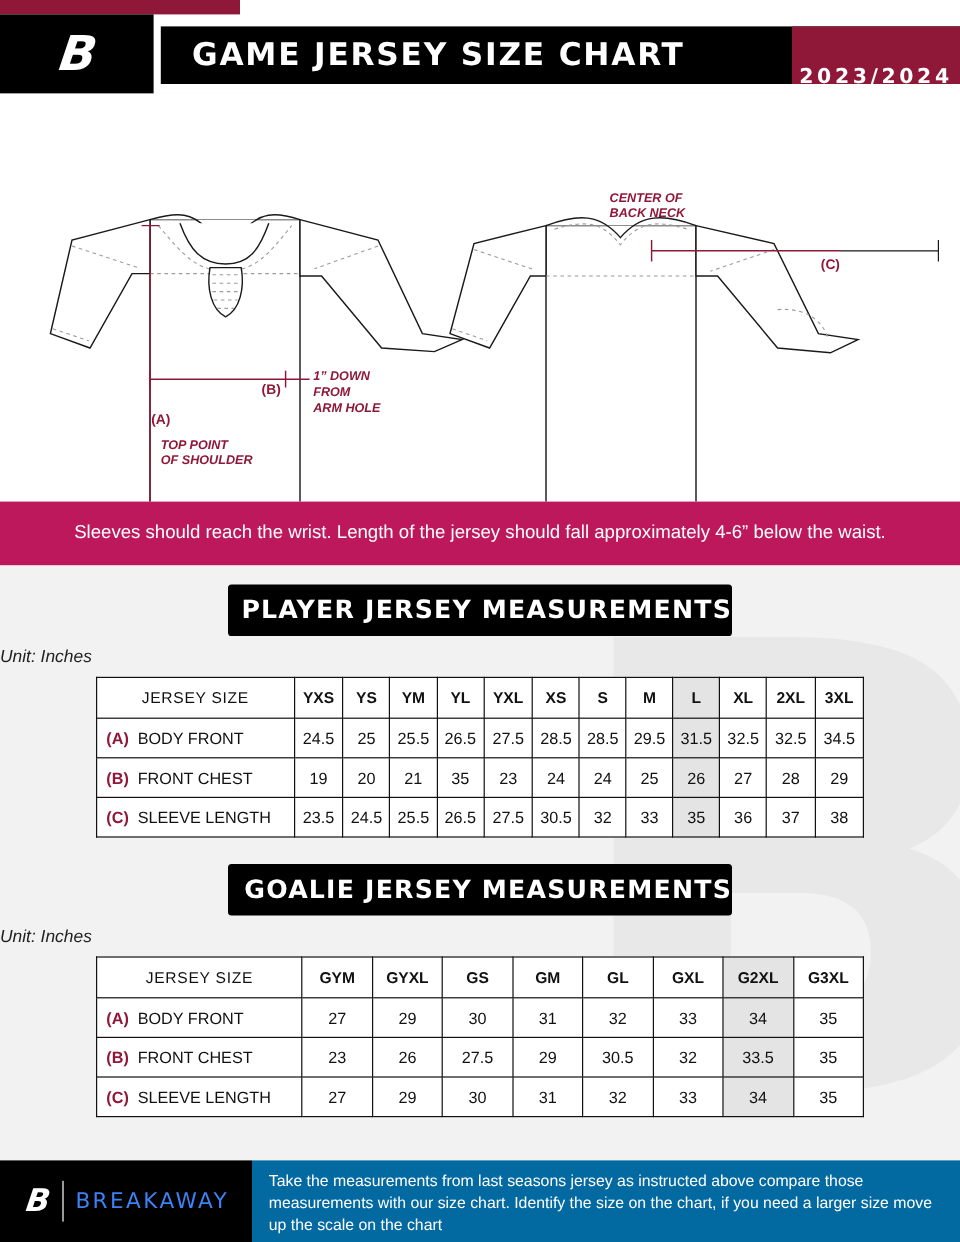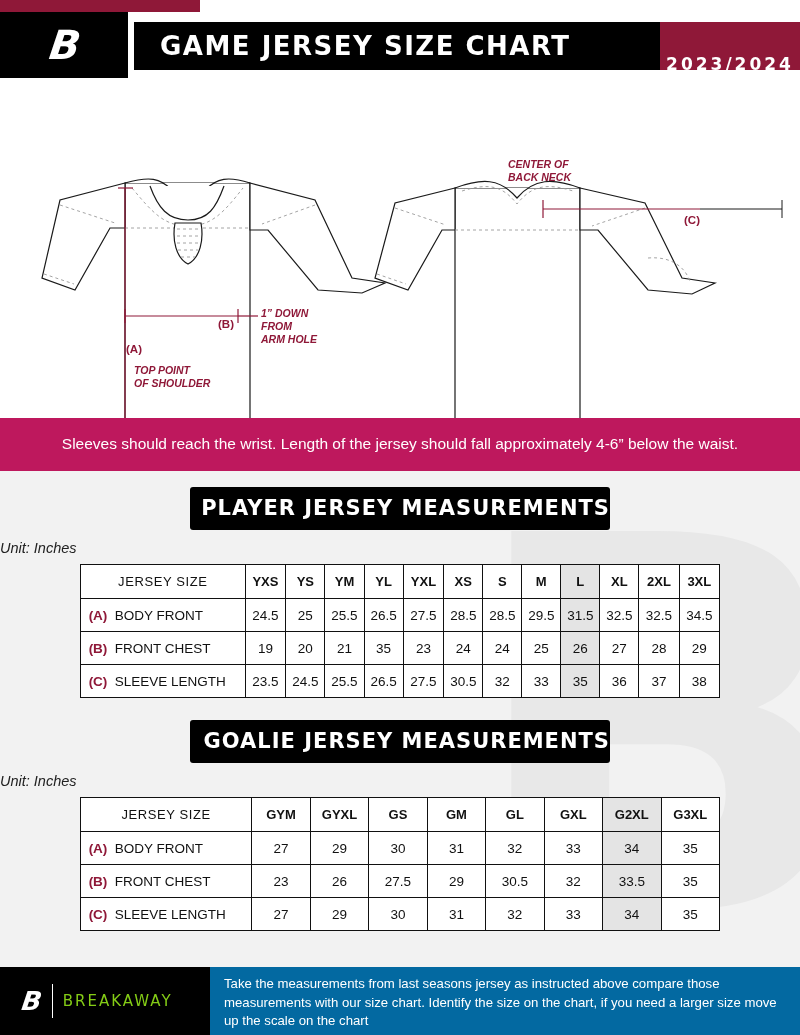--- a/index.html
+++ b/index.html
@@ -184,21 +184,21 @@
     width: 210px;
     background: #000;
     display: flex; align-items: center; gap: 10px;
     padding-left: 22px;
   }
   .footer-left .fb {
     color: #fff; font-size: 26px; font-weight: bold; font-style: italic;
     font-family: "DejaVu Sans", sans-serif; transform: skewX(-8deg);
   }
   .footer-left .fname {
-    color: #84cc16; font-size: 15px; letter-spacing: 2px;
+    color: #3b82f6; font-size: 18px; letter-spacing: 2px;
     font-family: "DejaVu Sans", sans-serif;
   }
   .footer-sep { width: 1px; background: #fff; height: 34px; align-self: center; }
   .footer-right {
     flex: 1;
     background: #0369a1;
     color: #fff;
     font-size: 13.2px;
     line-height: 1.42;
     padding: 8px 12px 0 14px;

